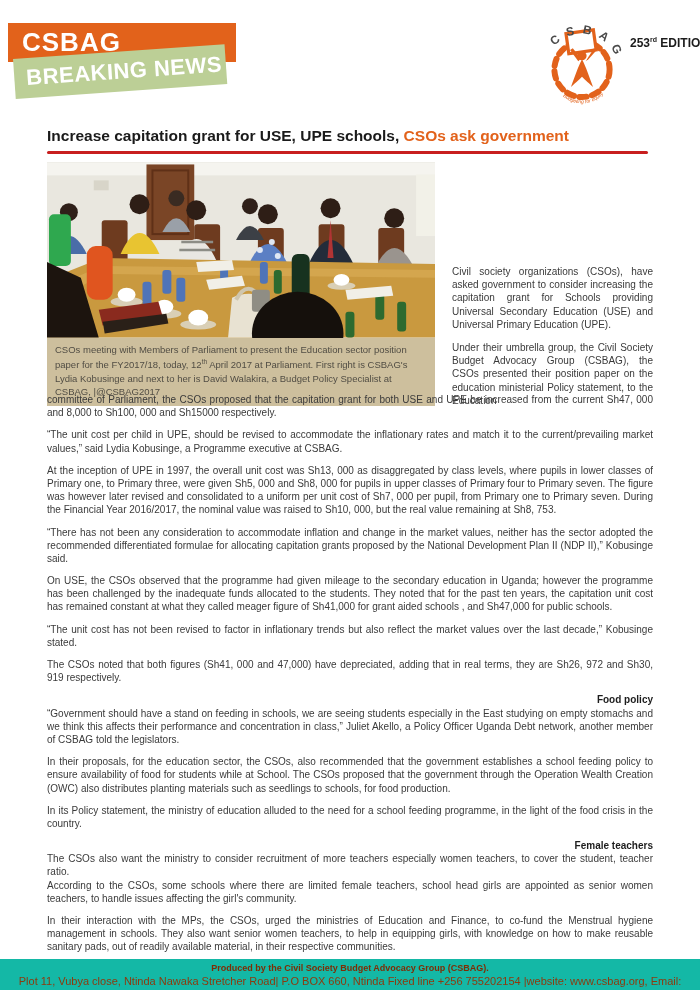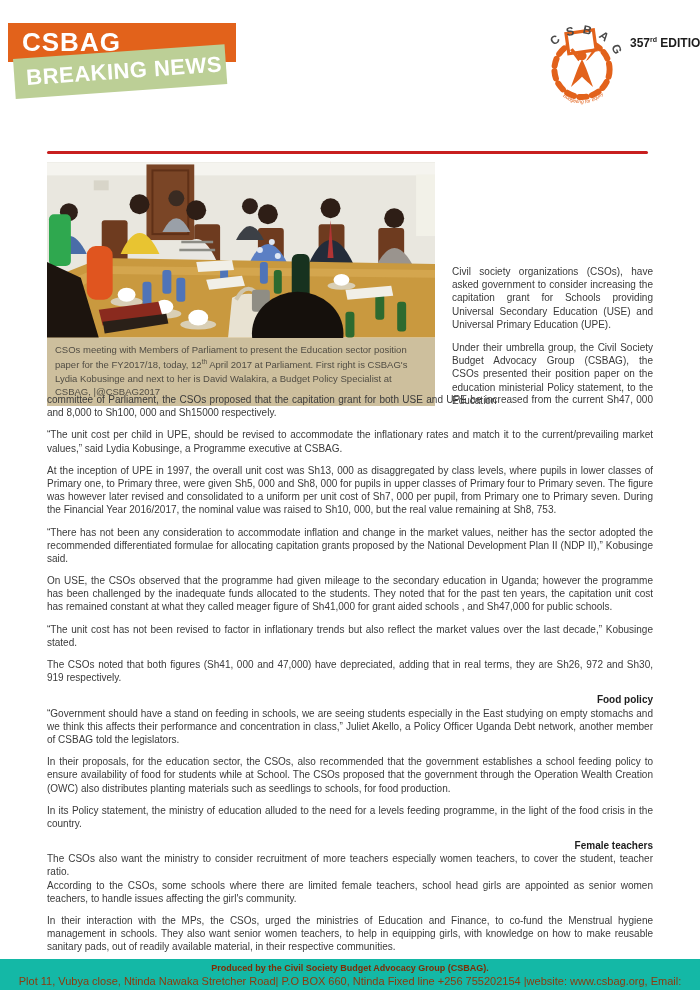--- a/index.html
+++ b/index.html
@@ -73,22 +73,23 @@
       <text font-family="Liberation Sans, sans-serif" font-size="13" font-weight="bold" fill="#4a4a4a" letter-spacing="8">
         <textPath href="#arcTop" startOffset="12%">CSBAG</textPath>
       </text>
       <path id="arcBot" d="M26,84 A32,32 0 0 0 74,84" fill="none"></path>
       <text font-family="Liberation Sans, sans-serif" font-size="5.5" fill="#E2621B" font-style="italic">
         <textPath href="#arcBot" startOffset="8%">Budgeting for equity</textPath>
       </text>
     </svg>
   </div>
 
-  <div class="edition"><span>357</span><sup>rd</sup><span> EDITION</span></div>
-
+  <div class="edition"><span>253</span><sup>rd</sup><span> EDITION</span></div>
+
+  <div class="headline"><span>Increase capitation grant for USE, UPE schools, </span><span class="accent">CSOs ask government</span></div>
   <div class="headline-rule"></div>
 
   <div class="photo">
     <svg width="388" height="176" viewBox="0 0 390 176">
       <rect x="0" y="0" width="390" height="176" fill="#e9e7df"></rect>
       <rect x="0" y="0" width="390" height="13" fill="#f5f4ef"></rect>
       <rect x="100" y="2" width="48" height="76" fill="#7a4526"></rect>
       <rect x="106" y="8" width="36" height="64" fill="none" stroke="#5f3017" stroke-width="2"></rect>
       <rect x="371" y="12" width="19" height="62" fill="#f2f1e8"></rect>
       <rect x="47" y="18" width="15" height="10" fill="#d8d5c9"></rect>
@@ -192,21 +193,21 @@
     <p>“The unit cost per child in UPE, should be revised to accommodate the inflationary rates and match it to the current/prevailing market values,” said Lydia Kobusinge, a Programme executive at CSBAG.</p>
     <p>At the inception of UPE in 1997, the overall unit cost was Sh13, 000 as disaggregated by class levels, where pupils in lower classes of Primary one, to Primary three, were given Sh5, 000 and Sh8, 000 for pupils in upper classes of Primary four to Primary seven. The figure was however later revised and consolidated to a uniform per unit cost of Sh7, 000 per pupil, from Primary one to Primary seven. During the Financial Year 2016/2017, the nominal value was raised to Sh10, 000, but the real value remaining at Sh8, 753.</p>
     <p>“There has not been any consideration to accommodate inflation and change in the market values, neither has the sector adopted the recommended differentiated formulae for allocating capitation grants proposed by the National Development Plan II (NDP II),” Kobusinge said.</p>
     <p>On USE, the CSOs observed that the programme had given mileage to the secondary education in Uganda; however the programme has been challenged by the inadequate funds allocated to the students. They noted that for the past ten years, the capitation unit cost has remained constant at what they called meager figure of Sh41,000 for grant aided schools , and Sh47,000 for public schools.</p>
     <p>“The unit cost has not been revised to factor in inflationary trends but also reflect the market values over the last decade,” Kobusinge stated.</p>
     <p>The CSOs noted that both figures (Sh41, 000 and 47,000) have depreciated, adding that in real terms, they are Sh26, 972 and Sh30, 919 respectively.</p>
 
     <p class="sect-head tight">Food policy</p>
     <p>“Government should have a stand on feeding in schools, we are seeing students especially in the East studying on empty stomachs and we think this affects their performance and concentration in class,”  Juliet Akello, a Policy Officer Uganda Debt network, another member of CSBAG told the legislators.</p>
     <p>In their proposals, for the education sector, the CSOs, also recommended that the government establishes a school feeding policy to ensure availability of food for students while at School. The CSOs proposed that the government through the Operation Wealth Creation (OWC) also distributes planting materials such as seedlings to schools, for food production.</p>
-    <p>In its Policy statement, the ministry of education alluded to the need for a levels feeding programme, in the light of the food crisis in the country.</p>
+    <p>In its Policy statement, the ministry of education alluded to the need for a school feeding programme, in the light of the food crisis in the country.</p>
 
     <p class="sect-head tight">Female teachers</p>
     <p class="tight">The CSOs also want the ministry to consider recruitment of more teachers especially women teachers, to cover the student, teacher ratio.</p>
     <p>According to the CSOs, some schools where there are limited female teachers, school head girls are appointed as senior women teachers, to handle issues affecting the girl's community.</p>
     <p>In their interaction with the MPs, the CSOs, urged the ministries of Education and Finance, to co-fund the Menstrual hygiene management in schools. They also want senior women teachers, to help in equipping girls, with knowledge on how to make reusable sanitary pads, out of readily available material, in their respective communities.</p>
 
   </div>
 
   <div class="footer">
     <div class="f1">Produced by the Civil Society Budget Advocacy Group (CSBAG).</div>

